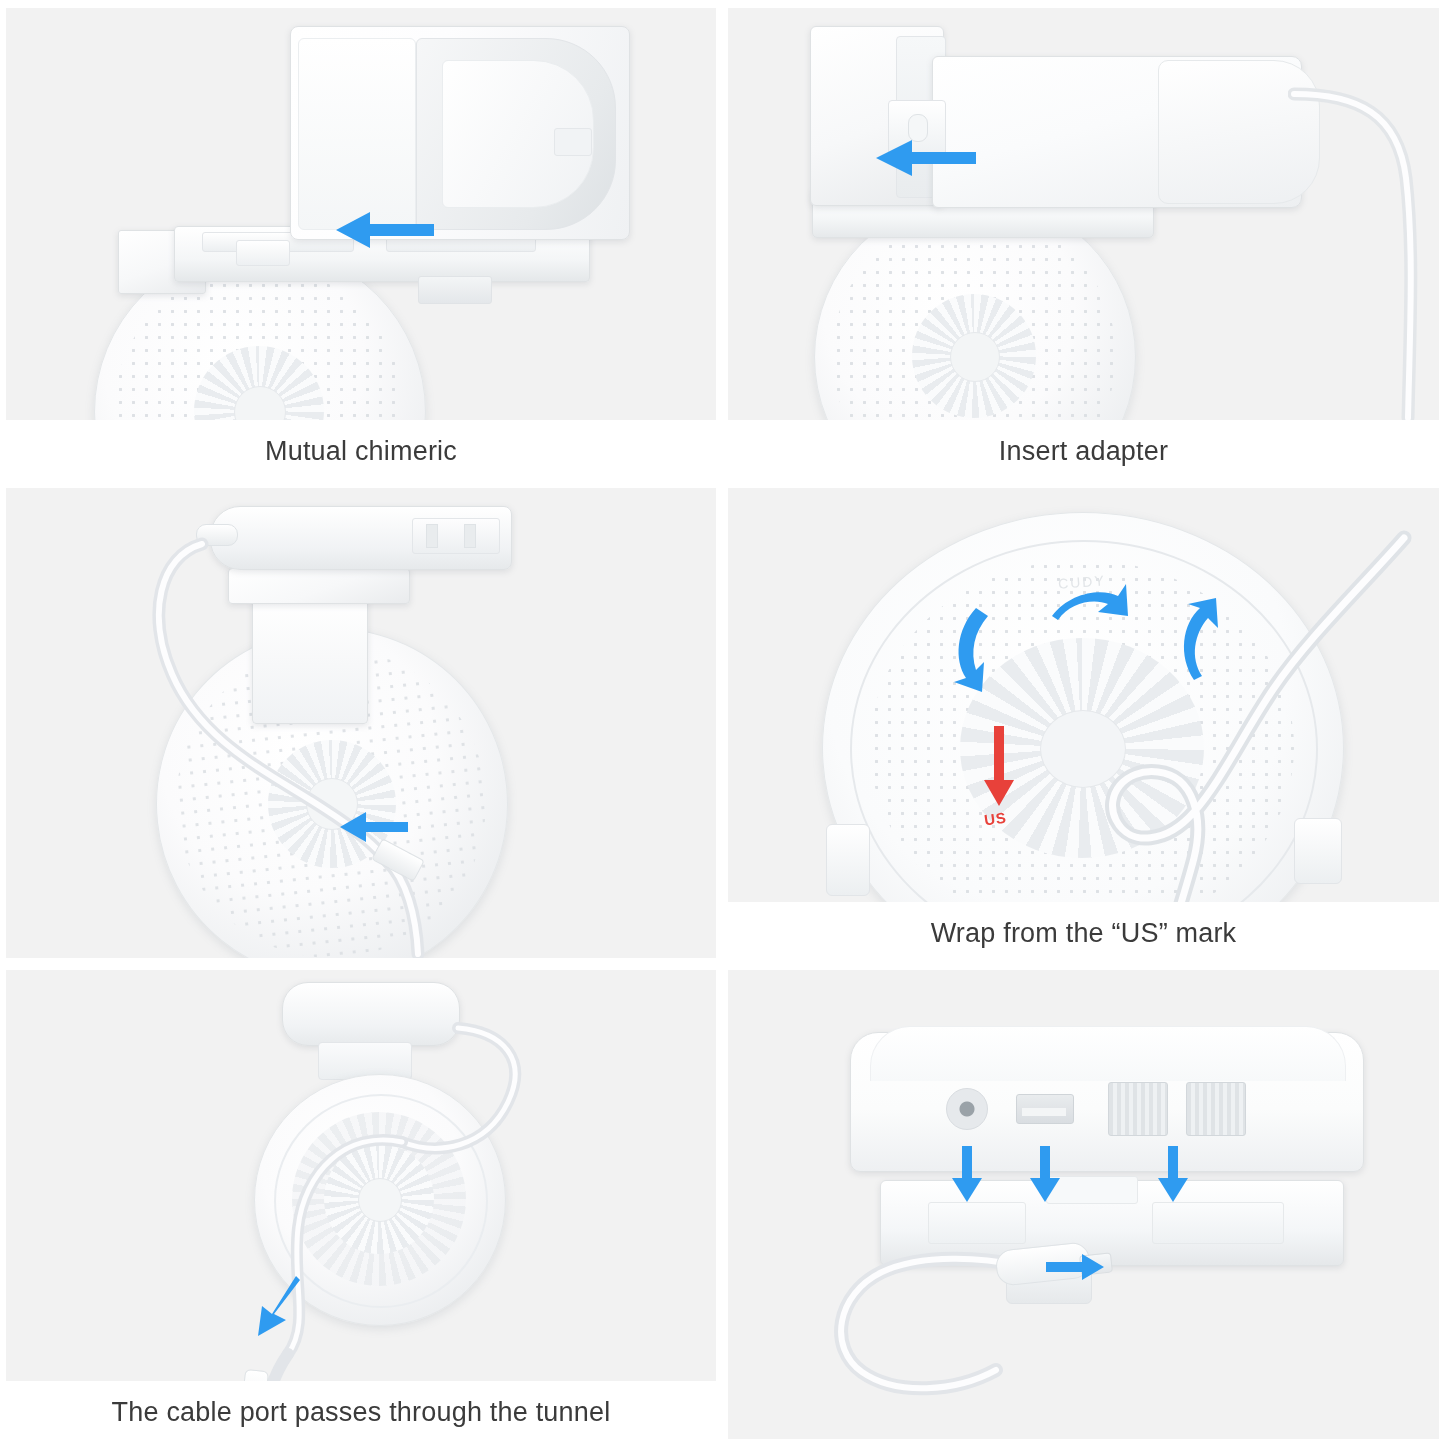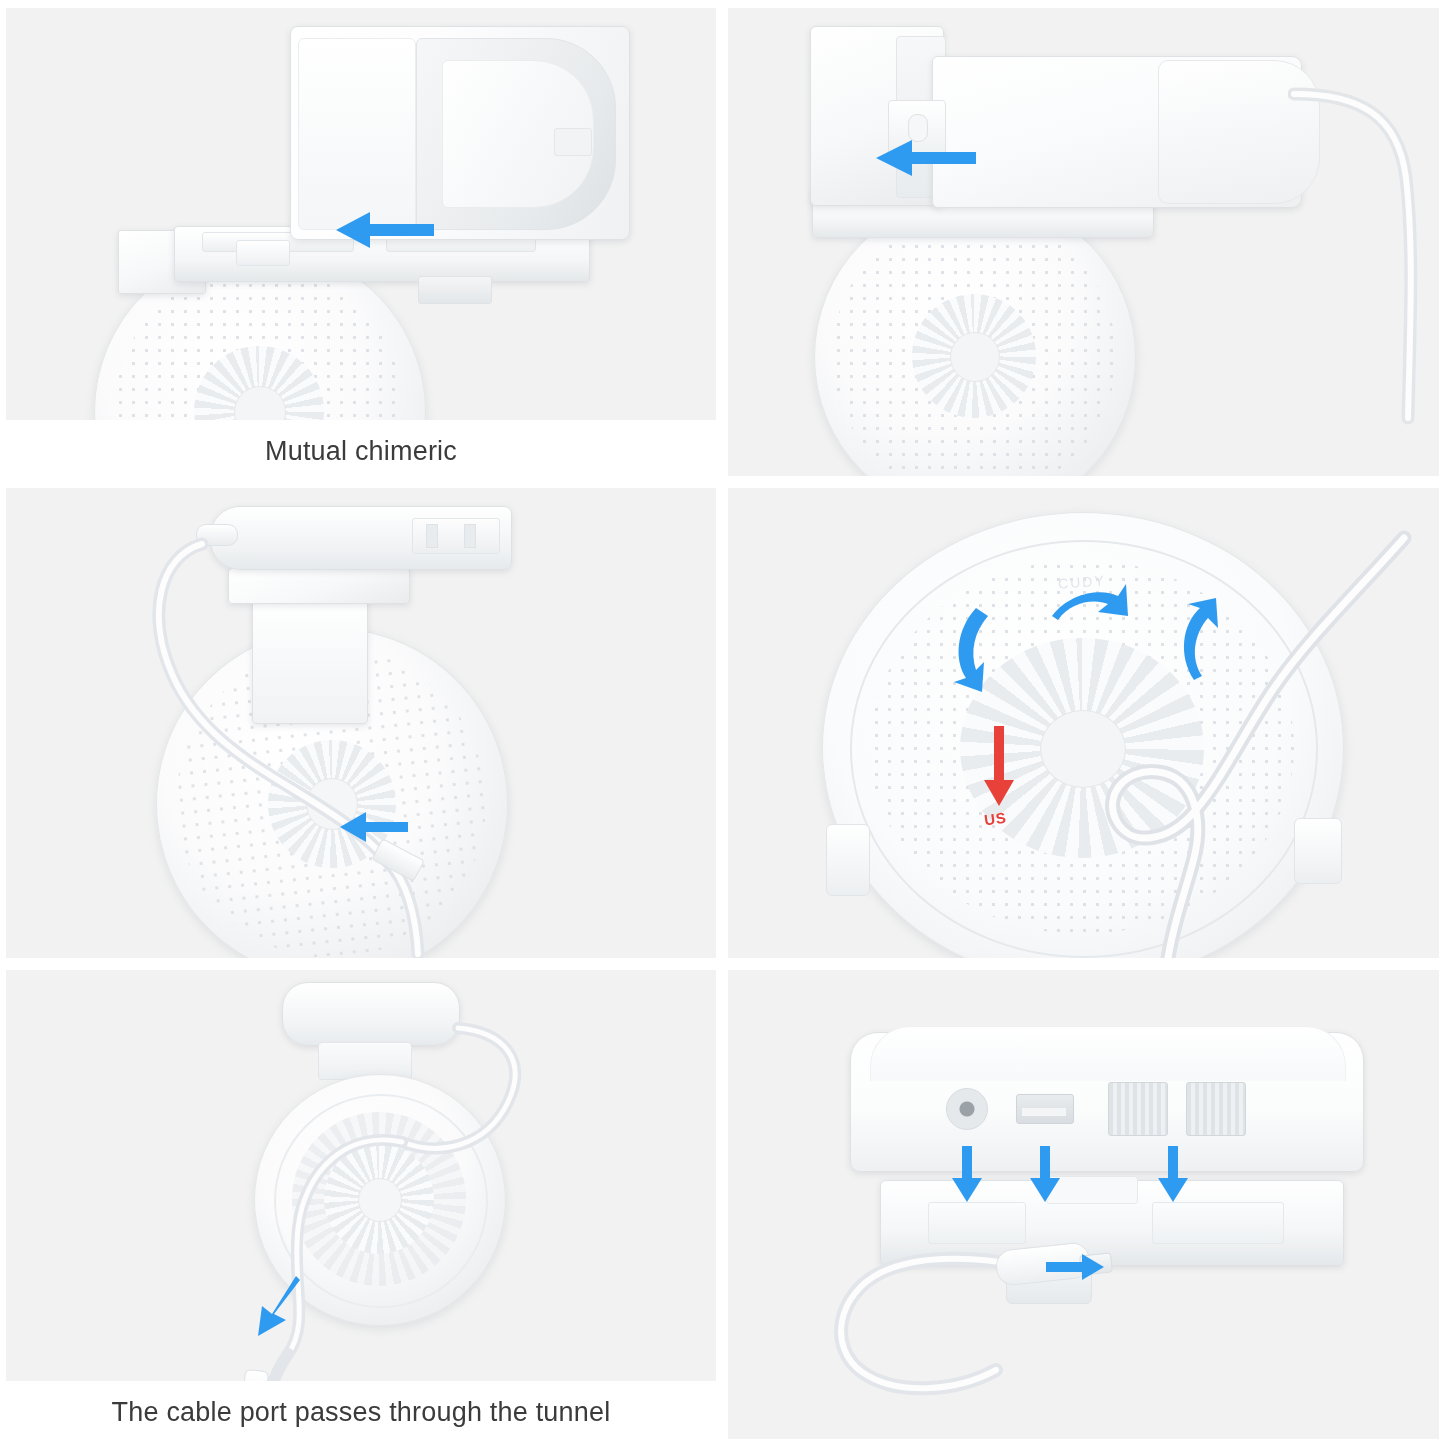--- a/index.html
+++ b/index.html
@@ -180,20 +180,21 @@
 
       <svg class="obj" style="left:560px; top:60px;" width="160" height="360" viewBox="0 0 160 360">
         <path d="M6 26 C70 26, 110 46, 118 110 C126 180, 122 260, 120 350" fill="none" stroke="#e3e6e9" stroke-width="13" stroke-linecap="round"></path>
         <path d="M6 26 C70 26, 110 46, 118 110 C126 180, 122 260, 120 350" fill="none" stroke="#fdfdfe" stroke-width="6" stroke-linecap="round"></path>
       </svg>
 
       <svg class="arrow-blue" style="left:142px; top:128px;" width="110" height="44" viewBox="0 0 110 44">
         <path d="M106 16 H42 V4 L6 22 L42 40 V28 H106 Z" fill="#2f9bf0"></path>
       </svg>
     </div>
+    <div class="caption">Insert adapter</div>
   </div>
 
   <div class="cell">
     <div class="panel">
 
       <div class="obj disc" style="left:150px; top:140px; width:350px; height:350px; transform:rotate(-6deg);"></div>
       <div class="obj dots" style="left:170px; top:160px; width:310px; height:310px; opacity:.8; transform:rotate(-6deg);"></div>
       <div class="obj fins" style="left:262px; top:252px; width:128px; height:128px;"></div>
       <div class="obj" style="left:300px; top:290px; width:50px; height:50px; border-radius:50%; background:#f4f6f7; border:1px solid #e6e9ec;"></div>
 
@@ -260,20 +261,21 @@
       </svg>
       <svg class="arrow-blue" style="left:440px; top:108px;" width="56" height="88" viewBox="0 0 56 88">
         <path d="M26 84 C10 60, 14 28, 32 12 L20 8 L48 2 L50 32 L40 22 C26 38, 22 62, 34 80 Z" fill="#2f9bf0"></path>
       </svg>
 
       <svg class="arrow-red" style="left:254px; top:236px;" width="34" height="84" viewBox="0 0 34 84">
         <path d="M12 2 H22 V56 H32 L17 82 L2 56 H12 Z" fill="#e8413a"></path>
       </svg>
       <span class="usmark" style="left:256px; top:322px;">US</span>
     </div>
+    <div class="caption">Wrap from the “US” mark</div>
   </div>
 
   <div class="cell">
     <div class="panel">
 
       <div class="obj shadowbox" style="left:276px; top:12px; width:176px; height:62px; border-radius:26px;
                   background:linear-gradient(180deg,#ffffff,#f1f3f5 70%,#e7eaec);"></div>
       <div class="obj" style="left:312px; top:72px; width:92px; height:36px; border-radius:4px;
                   background:linear-gradient(180deg,#fafbfc,#eceff1); border:1px solid #e3e6e9;"></div>
 

